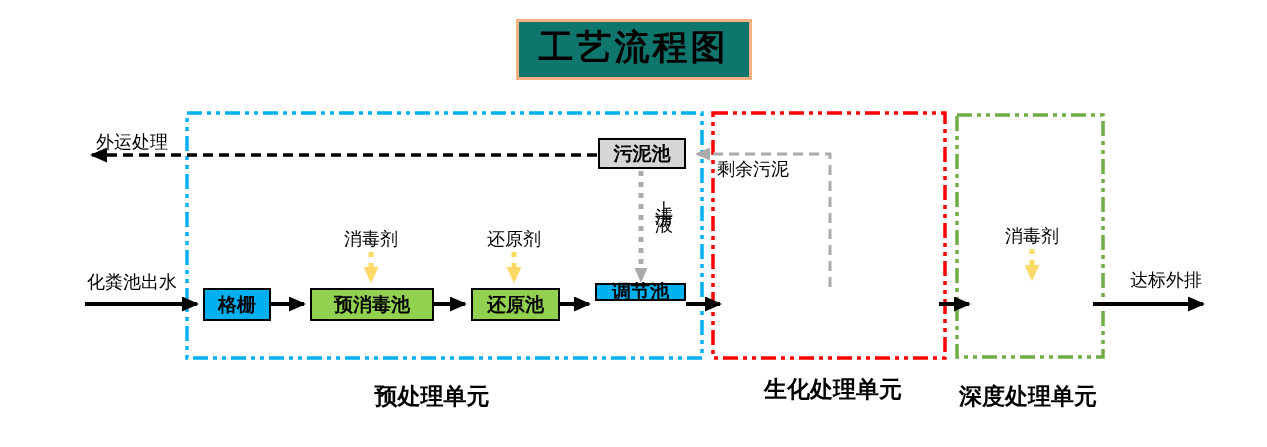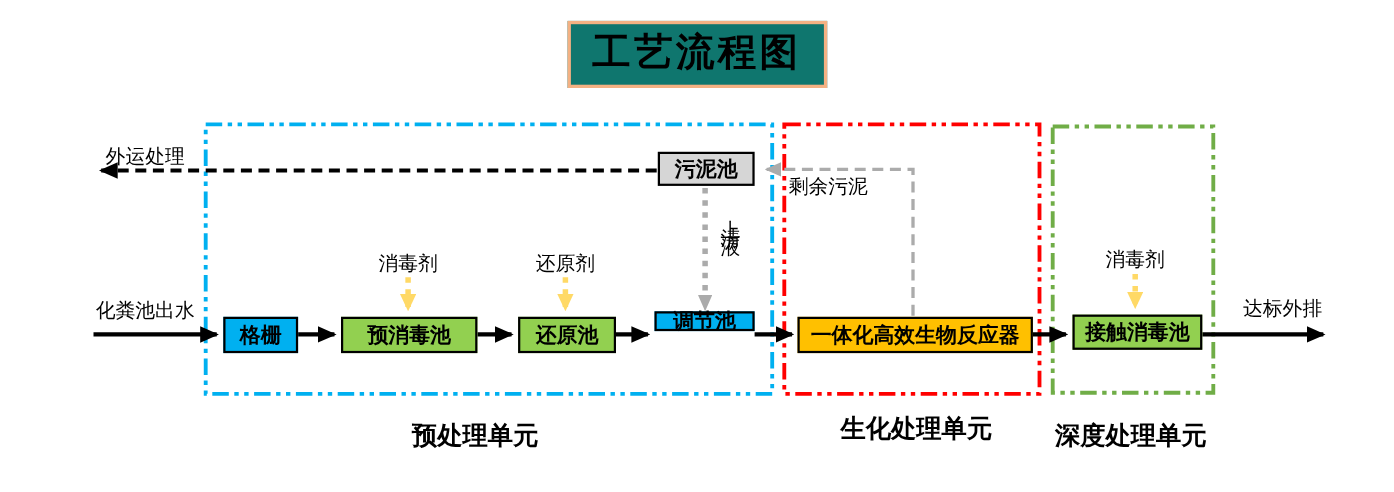--- a/index.html
+++ b/index.html
@@ -84,22 +84,20 @@
     <line x1="514" y1="252" x2="514" y2="280" stroke="#FFD966" stroke-width="5" stroke-dasharray="5 6" marker-end="url(#mYellow)"></line>
     <line x1="1032" y1="249" x2="1032" y2="278" stroke="#FFD966" stroke-width="5" stroke-dasharray="5 6" marker-end="url(#mYellow)"></line>
   </svg>
 
   <div id="title-box">工艺流程图</div>
 
   <div class="pbox" style="left:203px;top:288px;width:68px;height:33px;background:#00B0F0;">格栅</div>
   <div class="pbox" style="left:310px;top:288px;width:124px;height:33px;background:#92D050;">预消毒池</div>
   <div class="pbox" style="left:471px;top:288px;width:89px;height:33px;background:#92D050;">还原池</div>
   <div class="pbox" style="left:595px;top:283px;width:91px;height:18px;background:#00B0F0;">调节池</div>
-  <div class="pbox" style="left:725px;top:288px;width:214px;height:33px;background:#FFC000;">一体化高效生物反应器</div>
-  <div class="pbox" style="left:975px;top:286px;width:118px;height:32px;background:#92D050;">接触消毒池</div>
   <div class="pbox" style="left:598px;top:138px;width:88px;height:31px;background:#D6D6D6;text-align:center;">污泥池</div>
 
   <div class="lbl" style="left:96px;top:130px;">外运处理</div>
   <div class="lbl" style="left:87px;top:270px;">化粪池出水</div>
   <div class="lbl" style="left:1110px;top:268px;margin-left:20px;">达标外排</div>
   <div class="lbl" style="left:717px;top:157px;">剩余污泥</div>
   <div class="lbl" id="supernatant-label" style="left:652px;top:186px;">上清液</div>
 
   <div class="lbl" style="left:371px;top:227px;transform:translateX(-50%);">消毒剂</div>
   <div class="lbl" style="left:514px;top:227px;transform:translateX(-50%);">还原剂</div>

